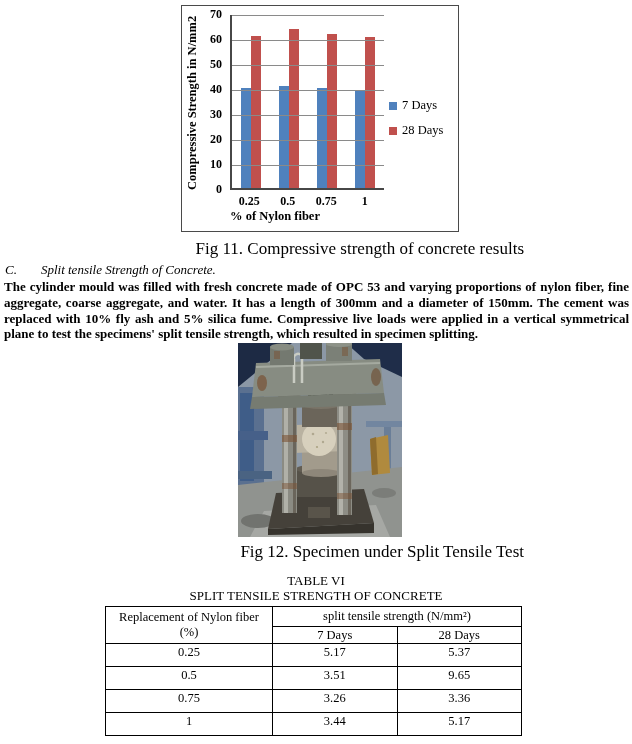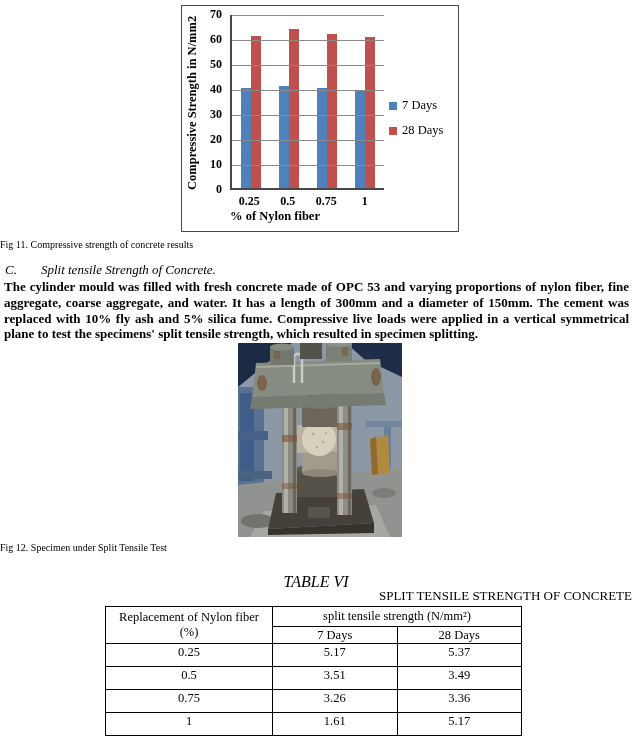--- a/index.html
+++ b/index.html
@@ -43,37 +43,37 @@
   .xtick { flex:1; text-align:center; font-size:12px; font-weight:bold; }
   .x-axis-title {
     position:absolute; left:48px; top:203px; width:154px; 
     font-size:12.5px; font-weight:bold;
   }
   .legend { position:absolute; left:207px; top:92px; display:flex; flex-direction:column; gap:10px; }
   .legend-item { display:flex; align-items:center; gap:5px; font-size:12.5px; }
   .legend-swatch { width:8px; height:8px; display:inline-block; }
 
   
-  .caption { position:absolute; left:0; width:524px; text-align:left; font-size:10px; }
+  .caption { position:absolute; left:0; width:524px; text-align:right; font-size:17px; }
   #fig11-caption { top:239px; }
   #fig12-caption { top:542px; }
   .section-heading { position:absolute; left:5px; top:262px; font-size:13px; font-style:italic; }
   .section-heading .sec-title { margin-left:24px; }
   .body-text {
     position:absolute; left:4px; top:279px; width:625px;
     font-size:13px; line-height:15.8px; text-align:justify;font-weight:bold;
   }
 
   
   .photo { position:absolute; left:238px; top:343px; width:164px; height:194px; }
   .photo svg { display:block; }
 
   
-  .table-title    { position:absolute; left:0; top:573px; width:632px; text-align:center; font-size:16px;font-style:italic; }
-  .table-subtitle { position:absolute; left:0; top:588px; width:632px; text-align:right; font-size:13px; }
+  .table-title    { position:absolute; left:0; top:573px; width:632px; text-align:center; font-size:13px; }
+  .table-subtitle { position:absolute; left:0; top:588px; width:632px; text-align:center; font-size:13px; }
   table.data-table {
     position:absolute; left:105px; top:606px; width:417px;
     border-collapse:collapse; font-size:12.5px; table-layout:fixed;
   }
   .data-table th, .data-table td {
     border:1px solid #000; text-align:center; font-weight:normal; padding:0 2px;
   }
   .col-fiber { width:167px; }
   .col-7d { width:126px; }
   .col-28d { width:124px; }
@@ -251,26 +251,26 @@
   </thead>
   <tbody>
     <tr>
       <td>0.25</td>
       <td>5.17</td>
       <td>5.37</td>
     </tr>
     <tr>
       <td>0.5</td>
       <td>3.51</td>
-      <td>3.49</td>
+      <td>9.65</td>
     </tr>
     <tr>
       <td>0.75</td>
       <td>3.26</td>
       <td>3.36</td>
     </tr>
     <tr>
       <td>1</td>
-      <td>1.61</td>
+      <td>3.44</td>
       <td>5.17</td>
     </tr>
   </tbody>
 </table>
 
 </body></html>

